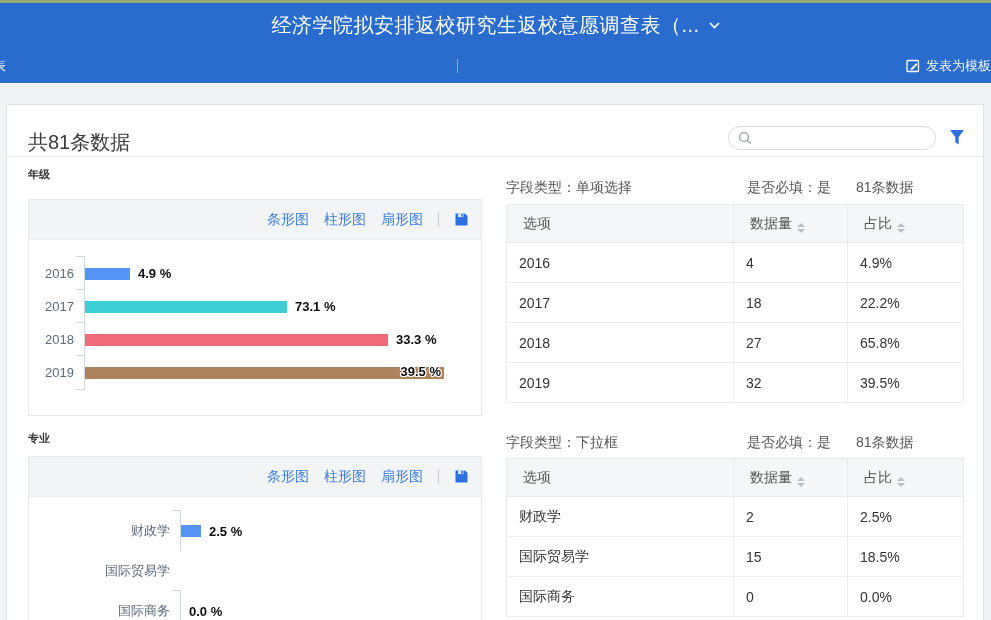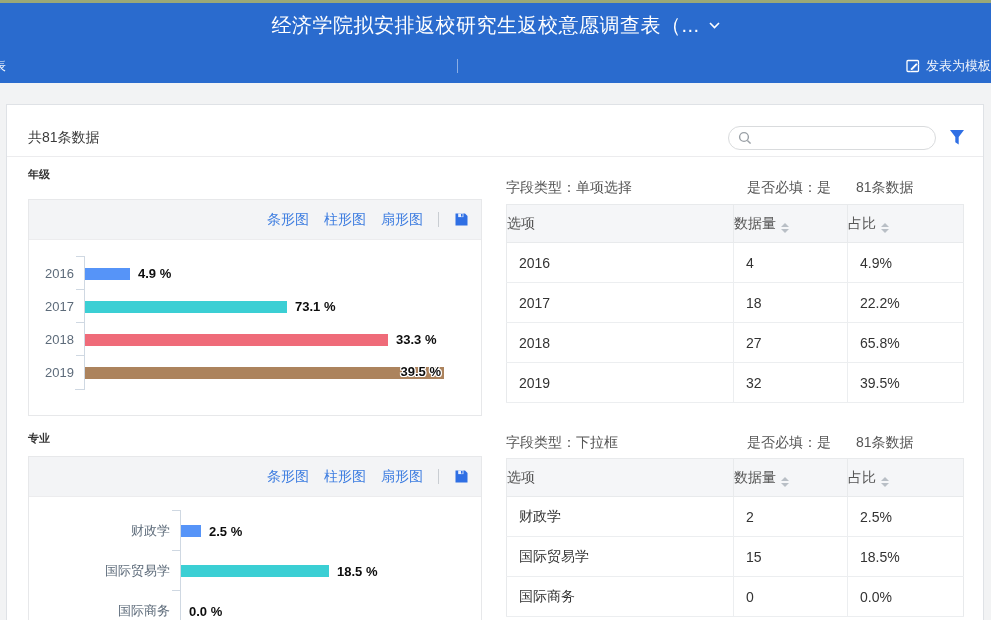--- a/index.html
+++ b/index.html
@@ -17,21 +17,21 @@
   .titlebar .chev { margin-left:9px; display:inline-flex; }
   .toolbar { height:35px; display:flex; align-items:center; font-size:13px; color:rgba(255,255,255,.93);justify-content:space-between; }
   .toolbar .cutoff { margin-left:-7px; font-size:13px; }
   .toolbar .tdiv { width:1px; height:14px; background:rgba(255,255,255,.45); margin:0 19px 0 21px; }
   .toolbar .pub { display:flex; align-items:center; gap:6px; cursor:pointer; }
 
   
   .card { position:absolute; left:6px; top:104px; width:978px; height:516px; background:#fff;
           border:1px solid #dfe2e6; border-bottom:none; overflow:hidden; }
   .card-head-rule { position:absolute; left:0; top:51px; width:978px; height:1px; background:#ececee; }
-  .summary { position:absolute; left:21px; top:24px; font-size:14px; color:#3a3a3a; }
+  .summary { position:absolute; left:21px; top:24px; font-size:20px; color:#3a3a3a; }
 
   .searchbox { position:absolute; left:721px; top:21px; width:208px; height:24px; border:1px solid #d9dbdd;
                border-radius:13px; background:#fff; display:flex; align-items:center; padding-left:9px; }
   .searchbox input { border:none; outline:none; flex:1; height:18px; font-size:12px; margin-left:6px;
                font-family:"Liberation Sans", sans-serif; background:transparent; }
   .funnel { position:absolute; left:942px; top:24px; width:16px; height:17px; cursor:pointer; }
 
   
   .sec-title { position:absolute; left:21px; font-size:11px; font-weight:bold; color:#333; }
   .panel { position:absolute; left:21px; width:454px; background:#fff; border:1px solid #e7e8ea; }
@@ -57,21 +57,21 @@
 
   
   .meta { position:absolute; left:499px; width:457px; font-size:14px; color:#555; }
   .meta .m1 { position:absolute; left:0; top:0; }
   .meta .m2 { position:absolute; left:241px; top:0; }
   .meta .m3 { position:absolute; left:350px; top:0; }
   table.stats { position:absolute; left:499px; width:457px; border-collapse:collapse; table-layout:fixed;
                 font-size:14px; background:#fff; }
   table.stats col.c1 { width:227px; } table.stats col.c2 { width:114px; } table.stats col.c3 { width:116px; }
   table.stats th { height:38px; background:#f5f6f8; font-weight:normal; color:#555; text-align:left;
-                   padding-left:0; border:1px solid #e8eaec; }
+                   padding-left:16px; border:1px solid #e8eaec; }
   table.stats td { height:40px; color:#333; padding-left:12px; border:1px solid #eceef0;
                    border-top:1px solid #eceef0; background:#fff; }
   table.stats tr > *:first-child { border-left:1px solid #e8eaec; }
   table.stats tr > *:last-child { border-right:1px solid #e8eaec; }
   .sort { display:inline-flex; flex-direction:column; margin-left:5px; vertical-align:1px; cursor:pointer; }
   .sort i { display:block; width:0; height:0; border-left:4px solid transparent; border-right:4px solid transparent; }
   .sort i.up { border-bottom:4px solid #b9bfc6; margin-bottom:2px; }
   .sort i.dn { border-top:4px solid #b9bfc6; }
 </style>
 </head>
@@ -239,24 +239,20 @@
       <div class="hchart" style="padding-top: 14px;">
           <div class="c-row" style="height: 40px;">
             <div class="c-label" style="width: 151px;">财政学</div>
             <div class="c-plot">
               <div class="c-bar" style="width: 20px; background: rgb(86, 148, 248);"></div>
               <span class="c-val">2.5 %</span>
             </div>
           </div>
           <div class="c-row" style="height: 40px;">
             <div class="c-label" style="width: 151px;">国际贸易学</div>
-            <div class="c-plot">
-              <div class="c-bar" style="width: 148px; background: rgb(59, 207, 212);"></div>
-              <span class="c-val">18.5 %</span>
-            </div>
           </div>
           <div class="c-row" style="height: 40px;">
             <div class="c-label" style="width: 151px;">国际商务</div>
             <div class="c-plot">
               <div class="c-bar" style="width: 0px; background: rgb(239, 107, 121);"></div>
               <span class="c-val">0.0 %</span>
             </div>
           </div>
         </div>
     </div>

